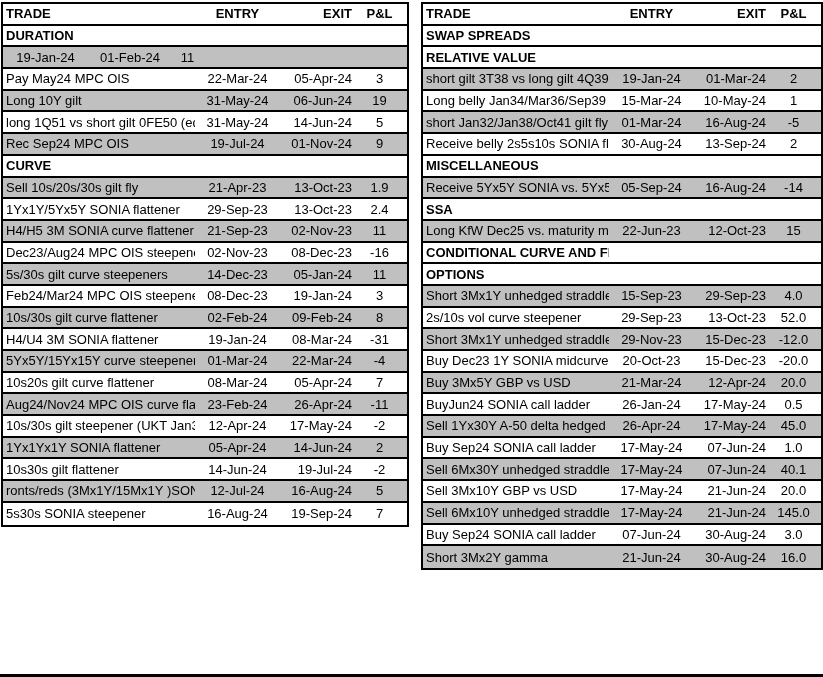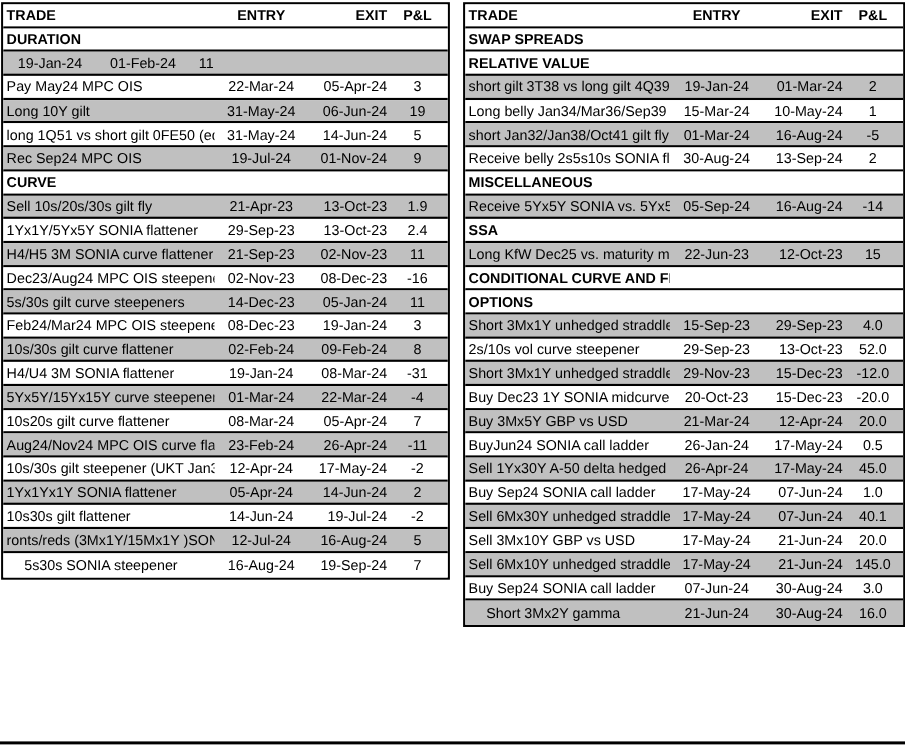--- a/index.html
+++ b/index.html
@@ -28,21 +28,21 @@
     display: flex;
     align-items: center;
     box-sizing: border-box;
     height: 21.7px;
     border-bottom: 2px solid #000;
     background: #ffffff;
     font-size: 13px;
     color: #000;
     overflow: hidden;
   }
-  .row:last-child { border-bottom: none; padding-left: 16px; }
+  .row:last-child { border-bottom: none; }
   .row.gray { background: #c0c0c0; }
   .row.bold { font-weight: 700; }
   .c-trade {
     flex: 1 1 auto;
     min-width: 0;
     padding-left: 3px;
     white-space: nowrap;
     overflow: hidden;
   }
   .c-entry { flex: 0 0 85px; text-align: center; white-space: nowrap; }

